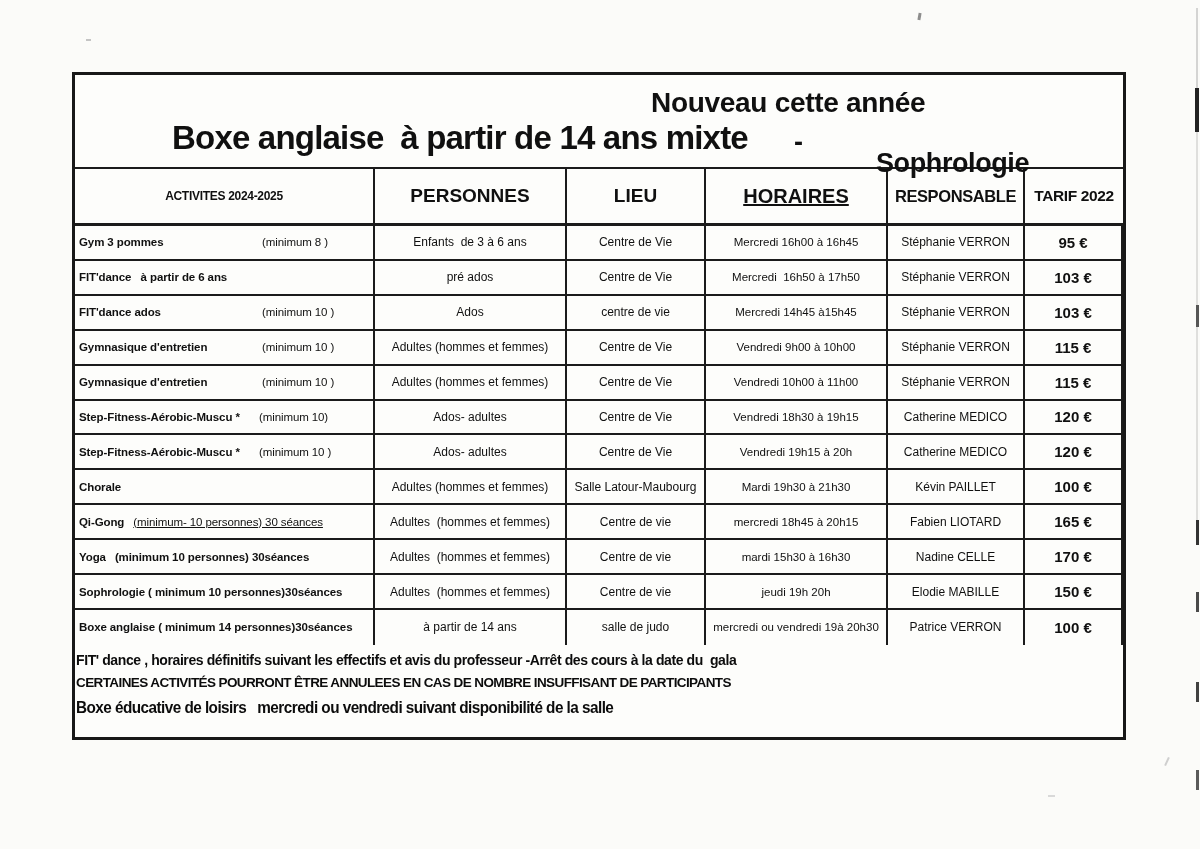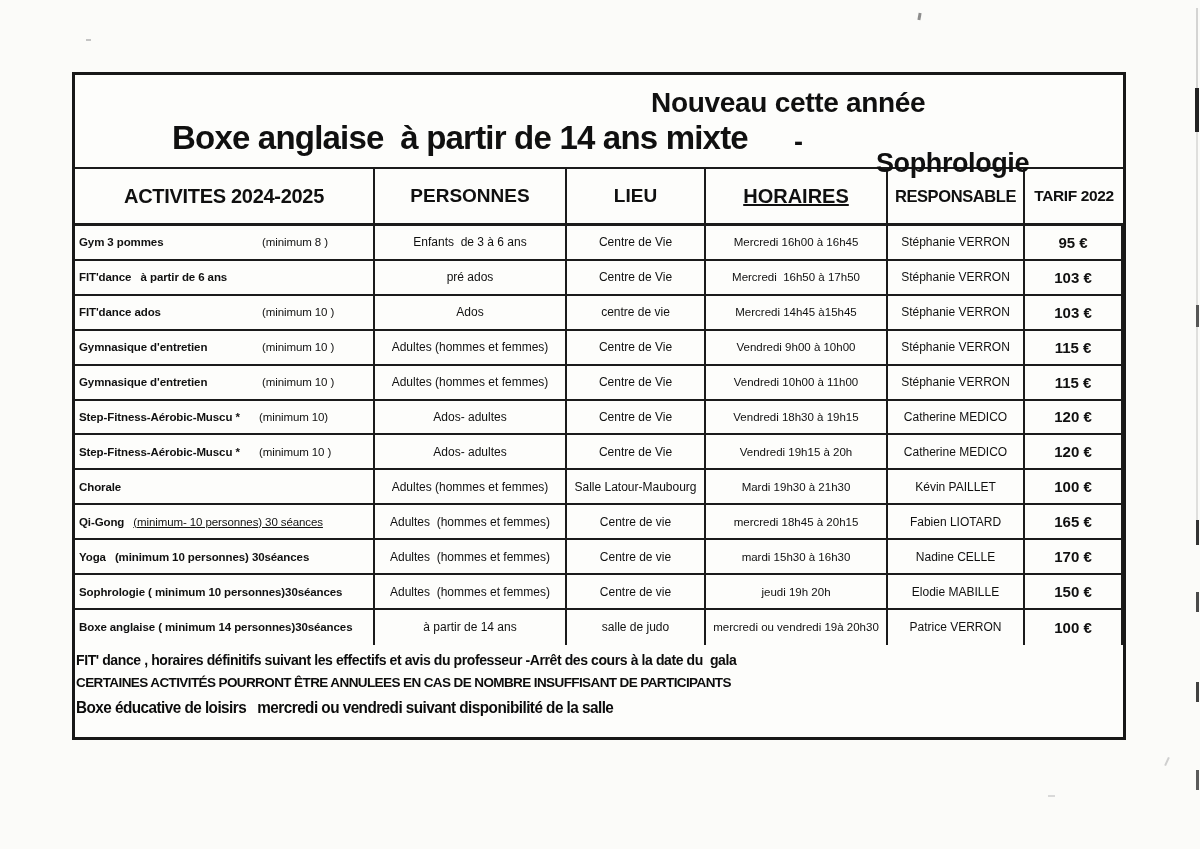--- a/index.html
+++ b/index.html
@@ -44,21 +44,21 @@
     position:absolute;left:801px;top:52px;
     font-size:27px;font-weight:700;letter-spacing:-0.4px;white-space:nowrap;margin-top:21px;
   }
 
   
   .hc{
     display:flex;align-items:center;justify-content:center;
     border-right:2px solid #1b1b1b;border-bottom:3px solid #1b1b1b;
     font-weight:700;white-space:nowrap;
   }
-  .hc.h0{font-size:20px;letter-spacing:-0.3px;}
+  .hc.h0{font-size:12px;letter-spacing:-0.3px;}
   .hc.h1{font-size:19px;text-align:center;}
   .hc.h2{font-size:19px;}
   .hc.h3{font-size:20px;text-decoration:underline;}
   .hc.h4{font-size:16.5px;letter-spacing:-0.4px;}
   .hc.h5{font-size:15.5px;letter-spacing:-0.4px;}
   .c6{border-right:none !important;}
 
   
   .c{
     display:flex;align-items:center;justify-content:center;

